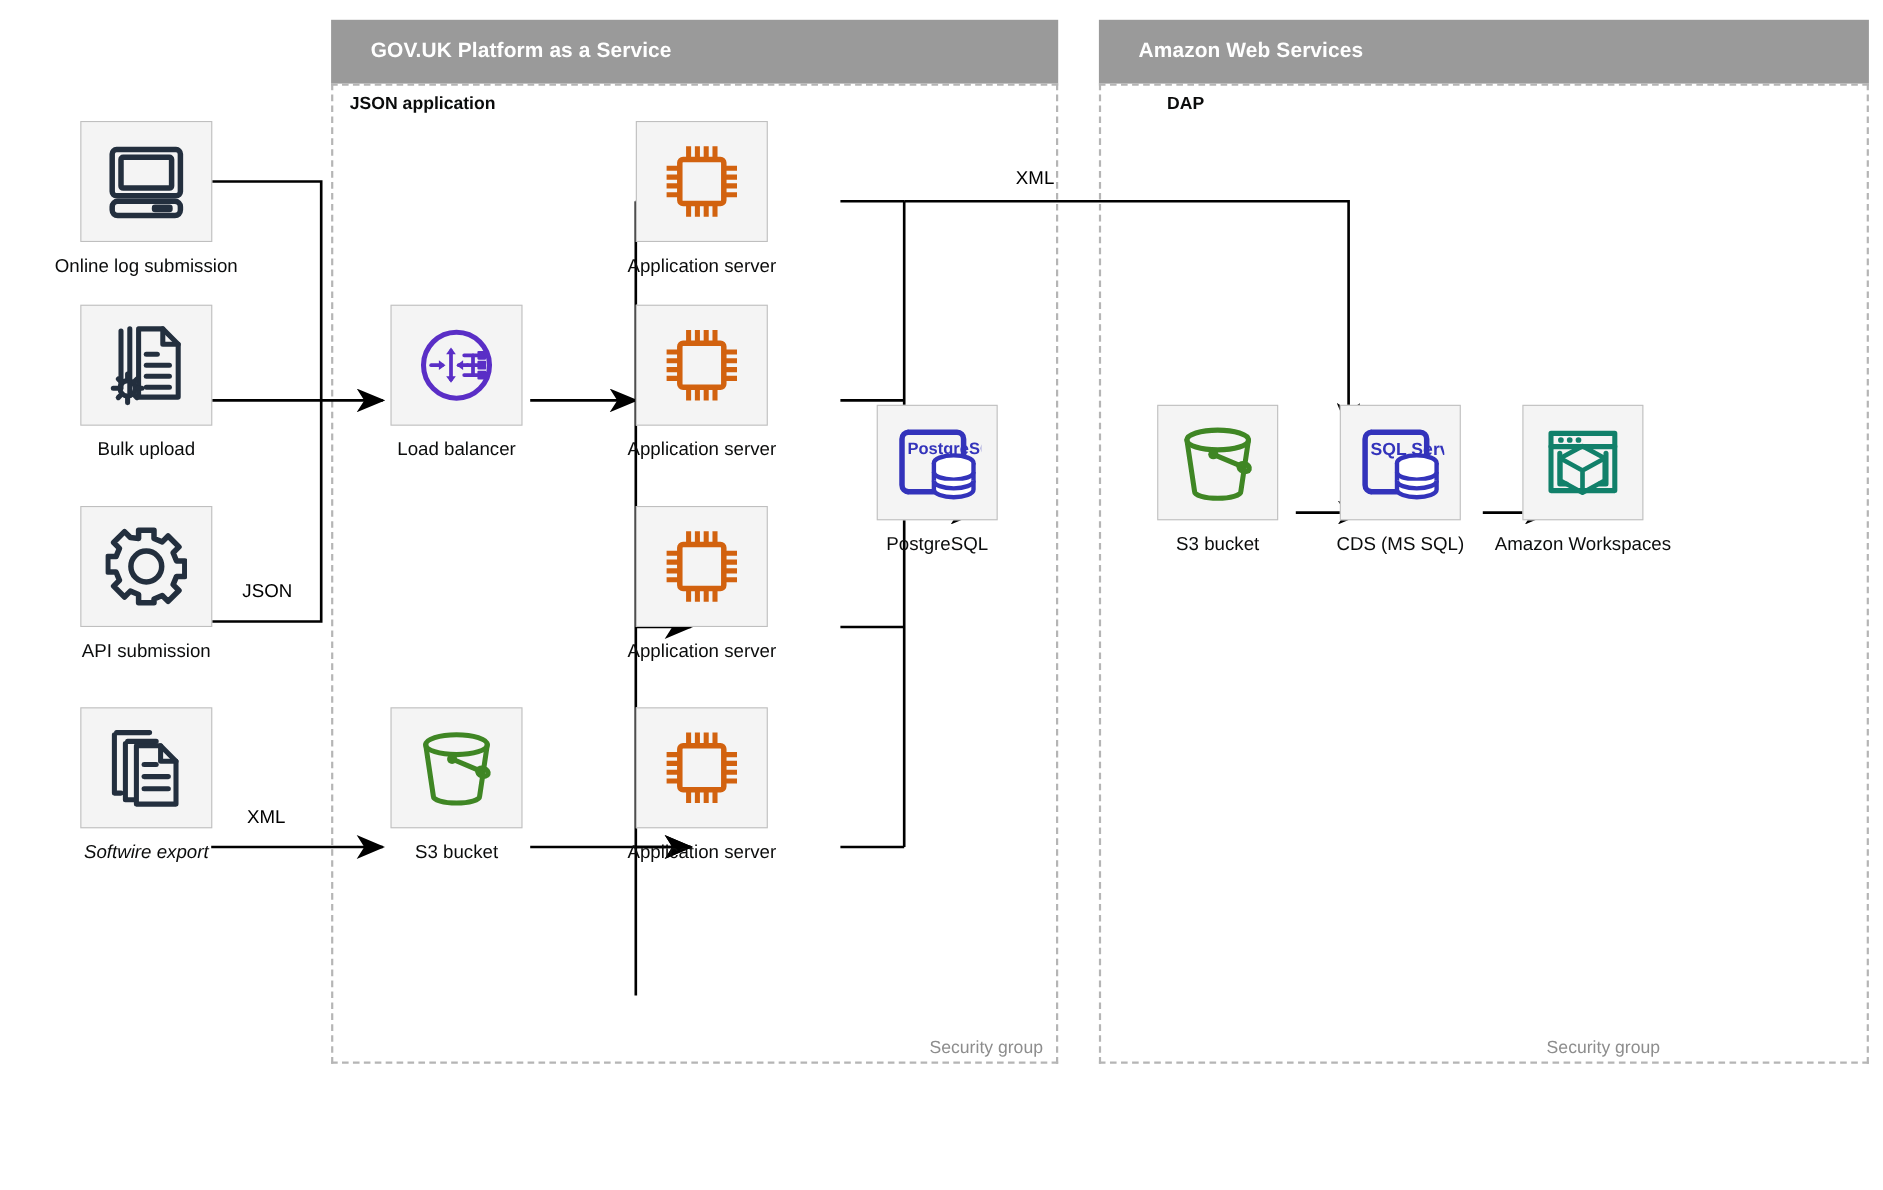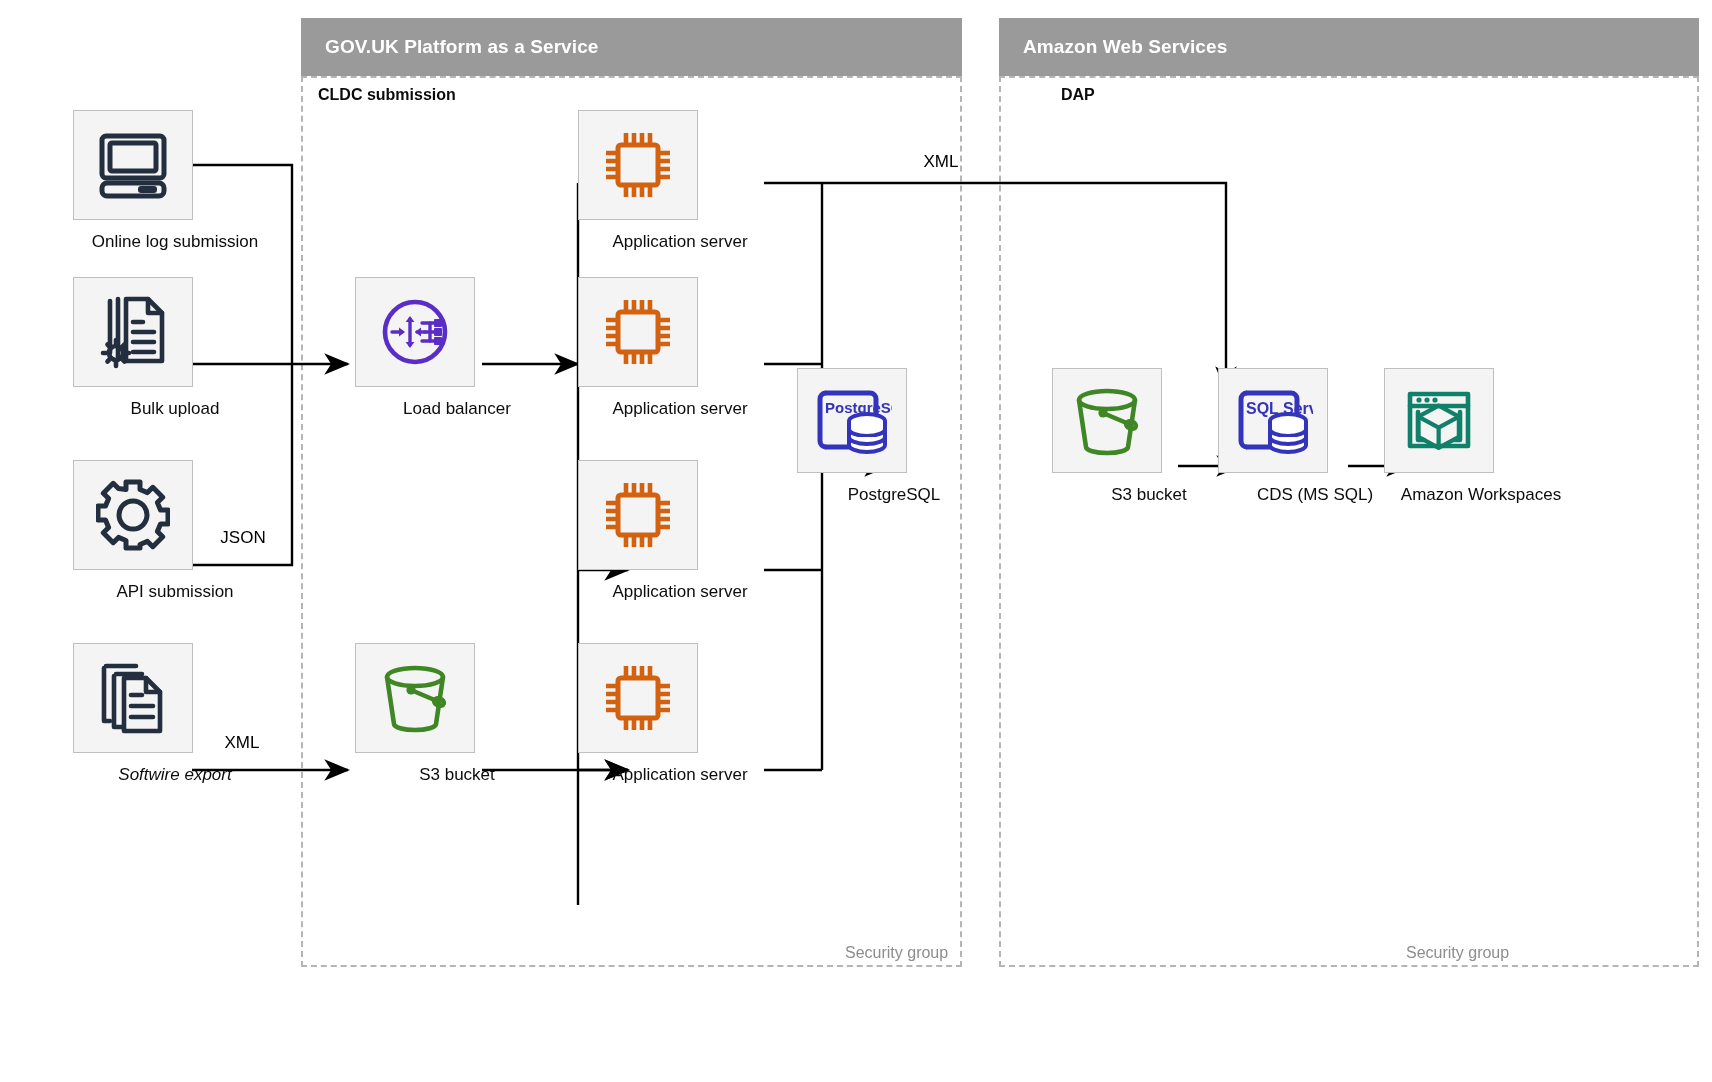--- a/index.html
+++ b/index.html
@@ -8,21 +8,21 @@
     width:1712px;height:1082px;position:relative;overflow:hidden;
     font-family:"Liberation Sans","DejaVu Sans",sans-serif;
     color:#0b0c0c;
   }
   #canvas{position:absolute;left:0;top:0;width:1712px;height:1082px;}
 
   
   .zone-banner{
     position:absolute;background:#9a9a9a;color:#ffffff;
     font-size:19px;font-weight:bold;letter-spacing:.1px;
-    display:flex;align-items:center;padding-left:24px;box-sizing:border-box;
+    display:flex;align-items:center;padding-left:36px;box-sizing:border-box;
   }
   
   .secgroup{
     position:absolute;border:2px dashed #b5b5b5;box-sizing:border-box;background:transparent;
   }
   .secgroup-label{
     position:absolute;color:#8d8d8d;font-size:16px;white-space:nowrap;
   }
   .zone-sublabel{
     position:absolute;font-size:16px;font-weight:bold;color:#0b0c0c;white-space:nowrap;
@@ -30,41 +30,41 @@
 
   
   .node{position:absolute;}
   .node .tile{
     position:absolute;left:0;top:0;
     background:#f4f4f4;border:1px solid #bfbfbf;box-sizing:border-box;
     display:flex;align-items:center;justify-content:center;
   }
   .node .caption{
     position:absolute;left:50%;transform:translateX(-50%);
-    white-space:nowrap;font-size:17px;color:#0b0c0c;text-align:center;margin-left:42px;
+    white-space:nowrap;font-size:17px;color:#0b0c0c;text-align:center;
   }
   .node svg{display:block;}
 
   
   .edge-label{
     position:absolute;font-size:17px;color:#000000;white-space:nowrap;
     transform:translateX(-50%);
   }
   svg.wires{position:absolute;left:0;top:0;width:1712px;height:1082px;pointer-events:none;}
 </style>
 </head>
 <body>
 
 <div id="canvas">
 
   <div class="zone-banner" style="left:301px;top:18px;width:661px;height:58px;">
     <span>GOV.UK Platform as a Service</span>
   </div>
   <div class="secgroup" style="left:301px;top:76px;width:661px;height:891px;"></div>
-  <div class="zone-sublabel" style="left:318px;top:86px;">CLDC submission</div>
+  <div class="zone-sublabel" style="left:318px;top:86px;">JSON application</div>
   <div class="secgroup-label" style="left:845px;top:944px;">Security group</div>
 
   <div class="zone-banner" style="left:999px;top:18px;width:700px;height:58px;">
     <span>Amazon Web Services</span>
   </div>
   <div class="secgroup" style="left:999px;top:76px;width:700px;height:891px;"></div>
   <div class="zone-sublabel" style="left:1016px;top:86px;margin-left:45px;">DAP</div>
   <div class="secgroup-label" style="left:1406px;top:944px;">Security group</div>
 
   <svg class="wires" viewBox="0 0 1712 1082">

